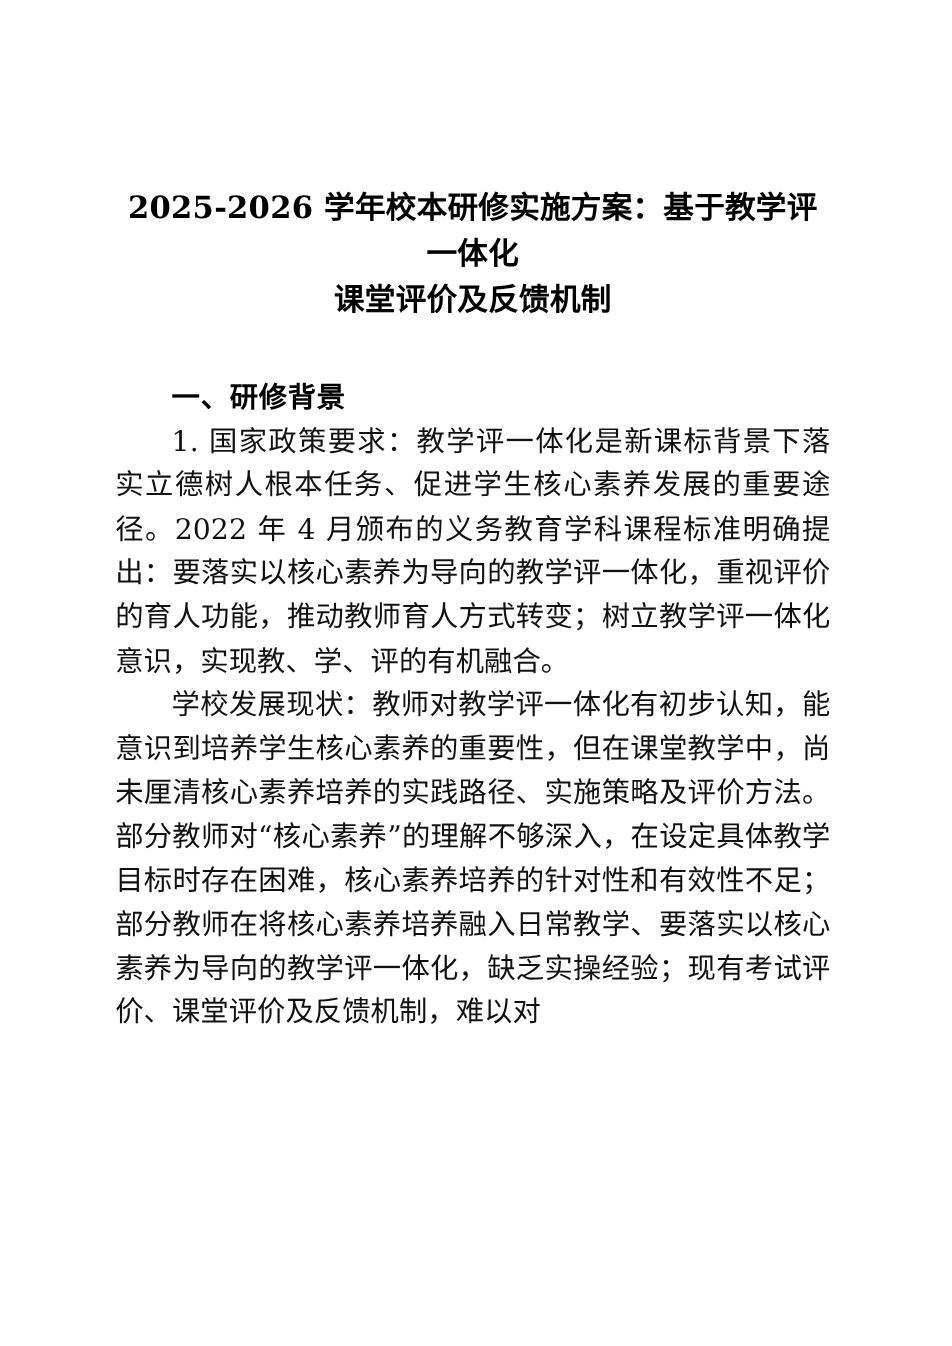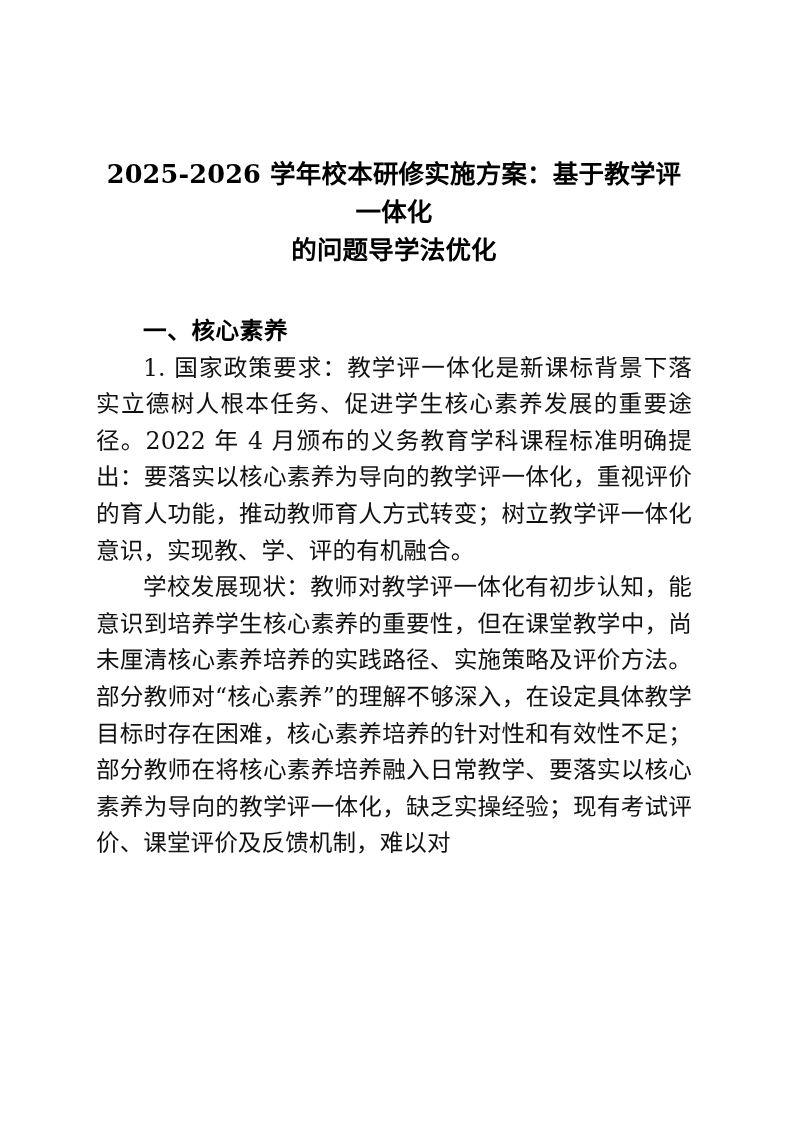--- a/index.html
+++ b/index.html
@@ -73,26 +73,26 @@
 </style>
 </head>
 <body>
 
 <div class="page">
   <div class="content">
 
     <div class="doc-title">
       <span>2025-2026 学年校本研修实施方案：基于教学评一体化</span>
       <br>
-      <span>的问题导学法优化</span>
+      <span>课堂评价及反馈机制</span>
     </div>
 
     <div class="title-gap"></div>
 
 
-    <h2 class="section-heading">一、核心素养</h2>
+    <h2 class="section-heading">一、研修背景</h2>
 
     <p class="para">1. 国家政策要求：教学评一体化是新课标背景下落实立德树人根本任务、促进学生核心素养发展的重要途径。2022 年 4 月颁布的义务教育学科课程标准明确提出：要落实以核心素养为导向的教学评一体化，重视评价的育人功能，推动教师育人方式转变；树立教学评一体化意识，实现教、学、评的有机融合。</p>
 
     <p class="para">学校发展现状：教师对教学评一体化有初步认知，能意识到培养学生核心素养的重要性，但在课堂教学中，尚未厘清核心素养培养的实践路径、实施策略及评价方法。部分教师对“核心素养”的理解不够深入，在设定具体教学目标时存在困难，核心素养培养的针对性和有效性不足；部分教师在将核心素养培养融入日常教学、要落实以核心素养为导向的教学评一体化，缺乏实操经验；现有考试评价、课堂评价及反馈机制，难以对</p>
 
   </div>
 </div>
 
 </body></html>

